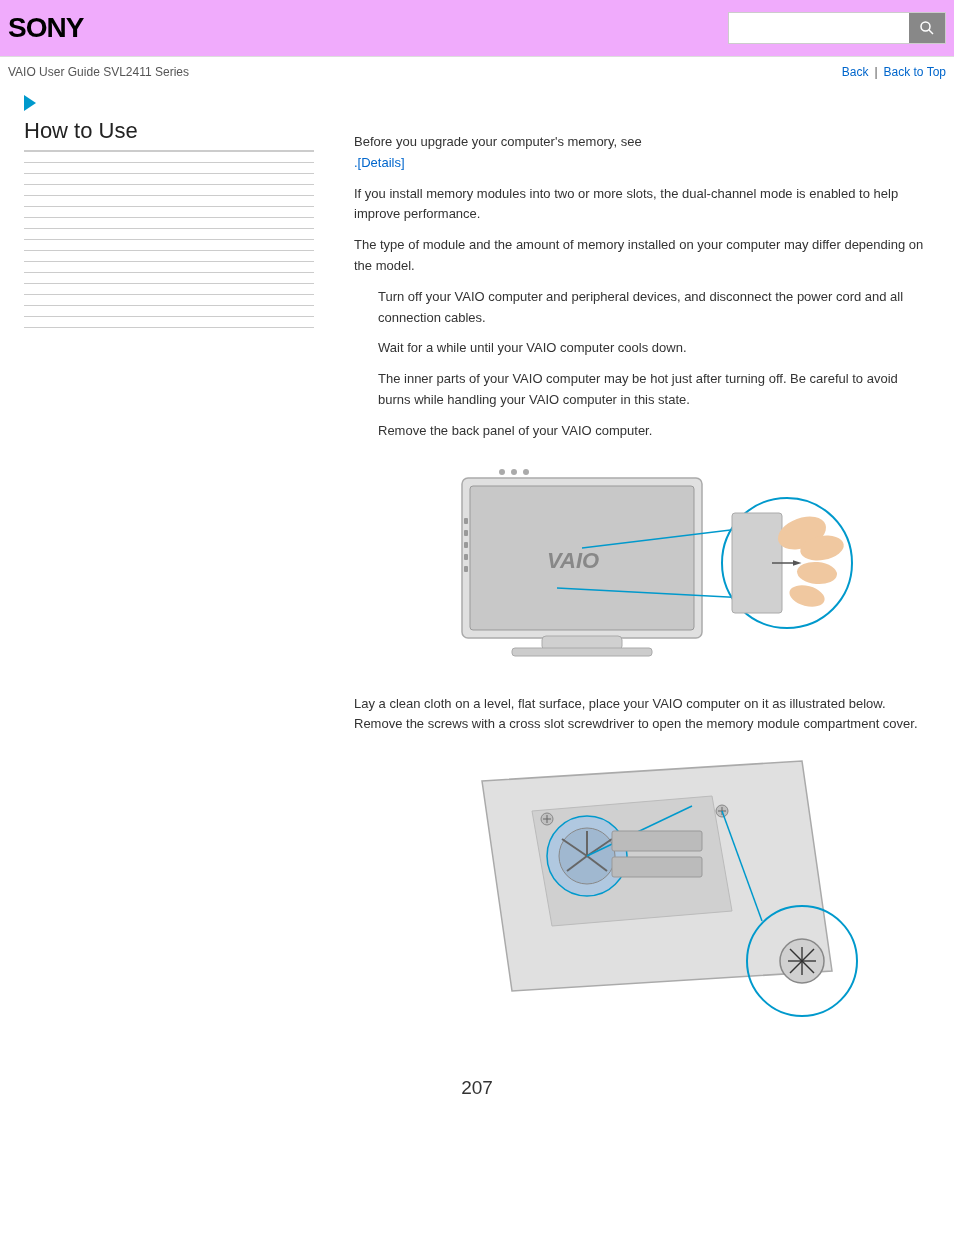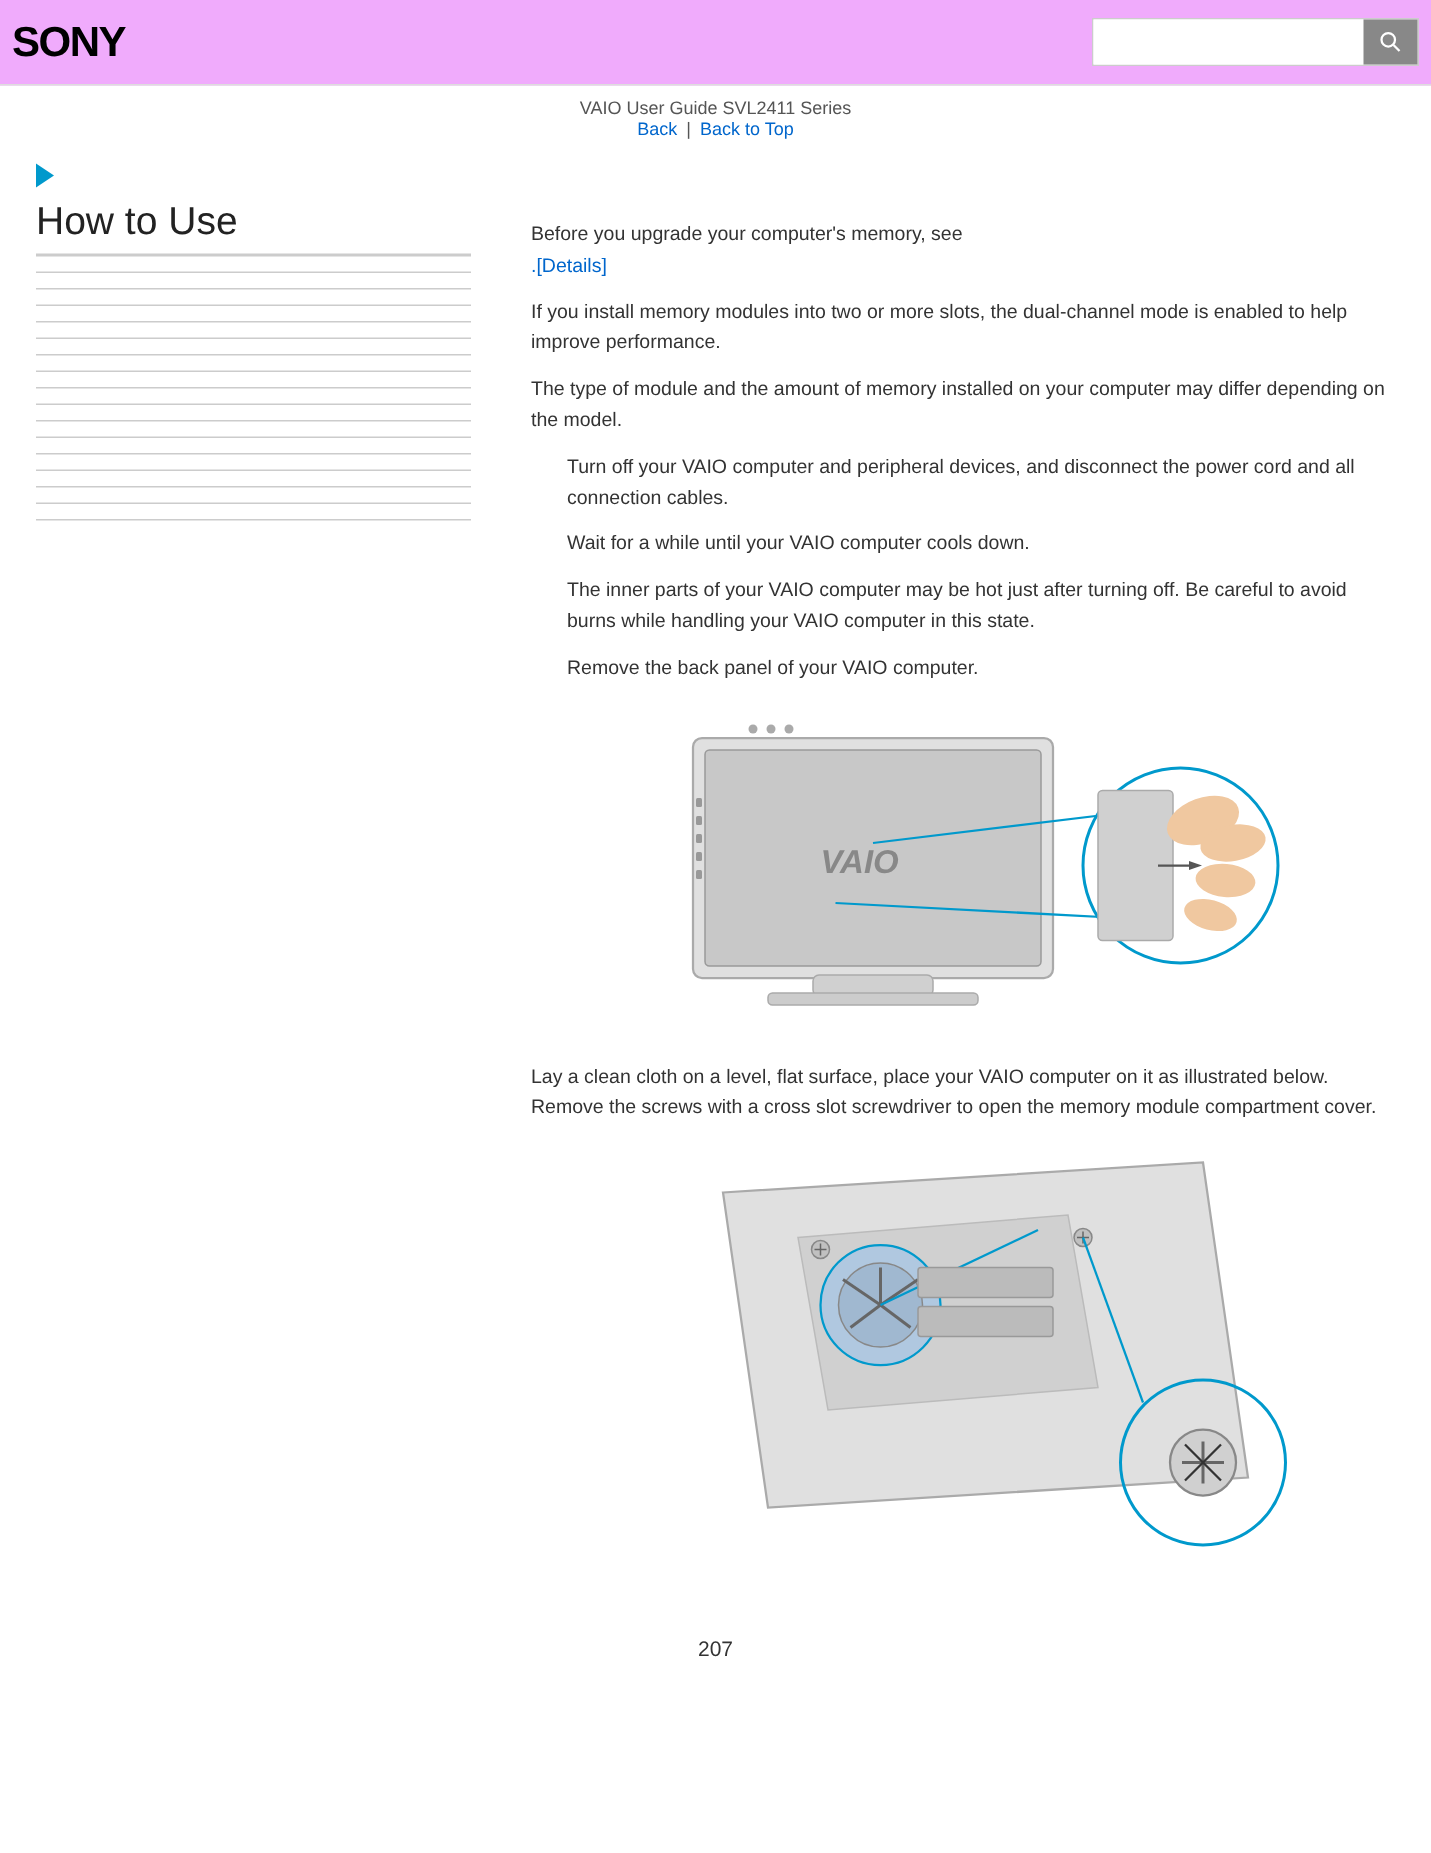--- a/index.html
+++ b/index.html
@@ -57,21 +57,20 @@
       height: 16px;
     }
 
     
     .nav-bar {
       display: flex;
       align-items: center;
       justify-content: space-between;
       padding: 8px 8px;
       font-size: 12px;
-      flex-direction: column;
     }
     .breadcrumb-text {
       color: #555;
     }
     .nav-links {
       display: flex;
       gap: 6px;
       align-items: flex-start;
     }
     .nav-link {
@@ -103,21 +102,21 @@
       gap: 0;
     }
 
     
     .sidebar {
       width: 310px;
       flex-shrink: 0;
       padding-right: 20px;
     }
     .sidebar-title {
-      font-size: 26px;
+      font-size: 22px;
       font-weight: normal;
       color: #222;
       border-bottom: 2px solid #ccc;
       padding-bottom: 6px;
       margin-bottom: 0;
     }
     .sidebar-line {
       border: none;
       border-top: 1px solid #ccc;
       margin: 10px 0;
@@ -160,21 +159,21 @@
 
     
     .illustration {
       display: block;
     }
 
     
     .page-footer {
       text-align: center;
       padding: 20px;
-      font-size: 14px;
+      font-size: 19px;
       color: #333;
     }
   </style>
 </head>
 <body>
 
 <div class="header">
   <span class="sony-logo">SONY</span>
   <div class="search-container">
     <input class="search-input" type="text" placeholder="" style="">

